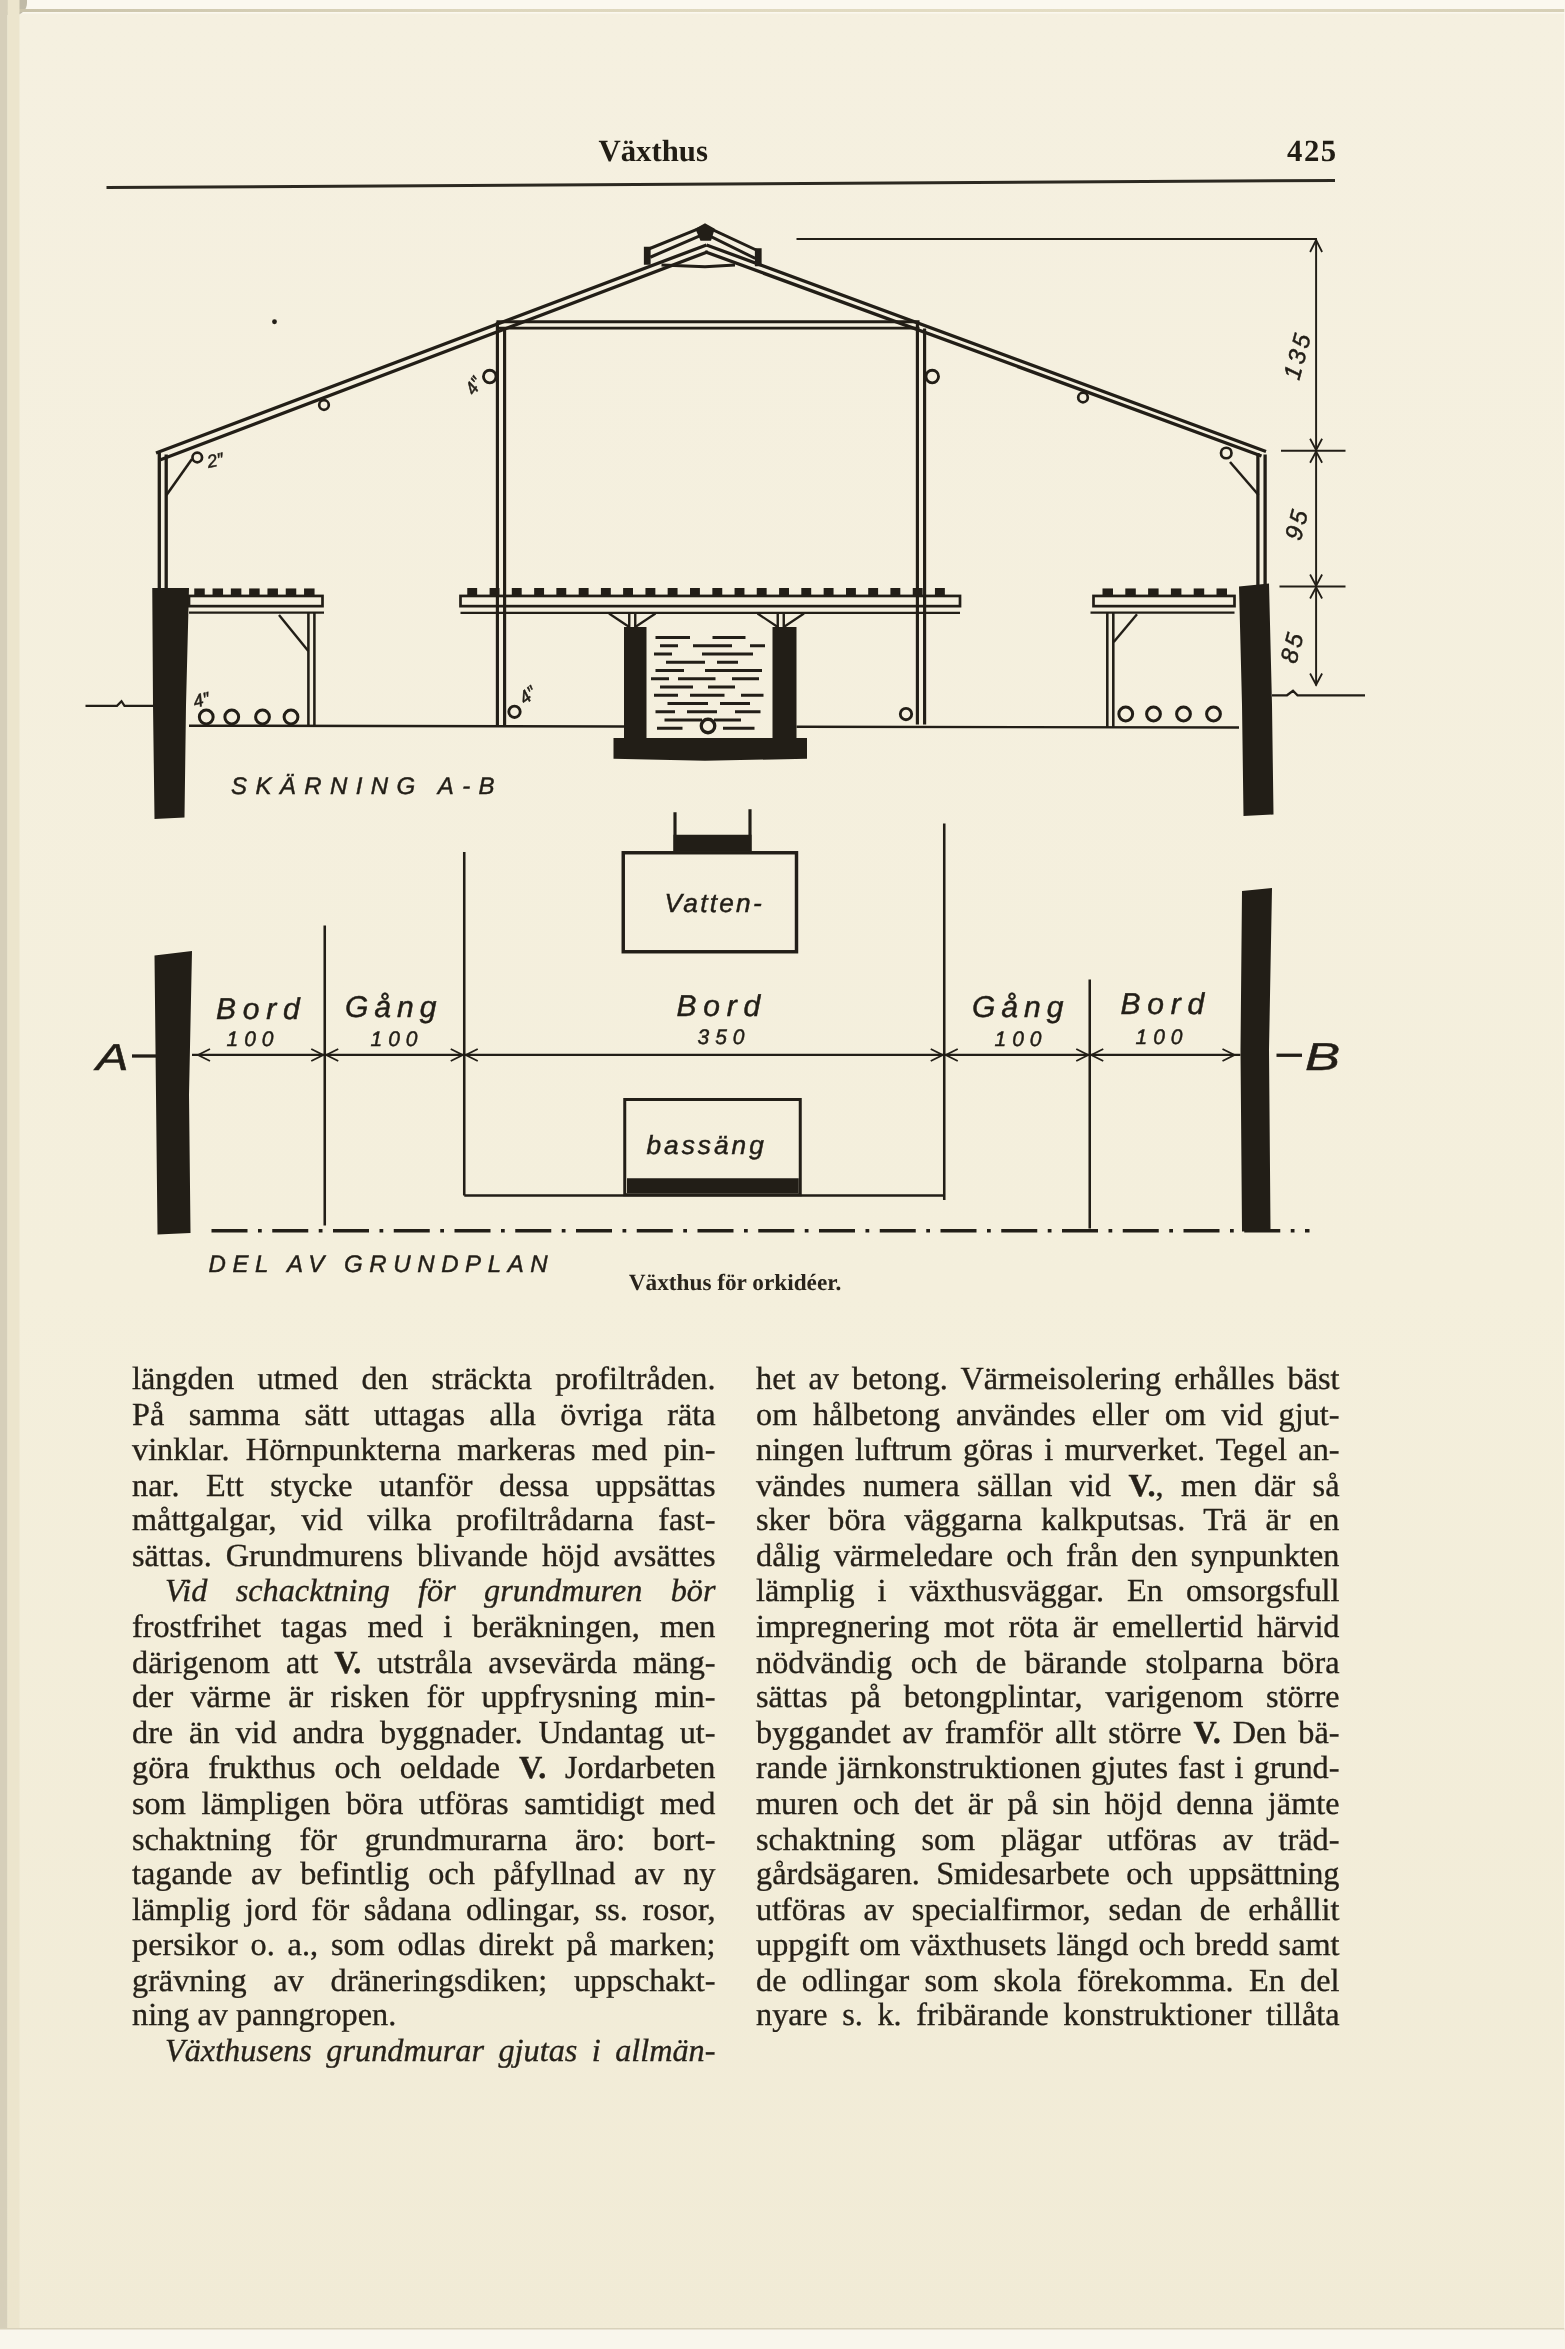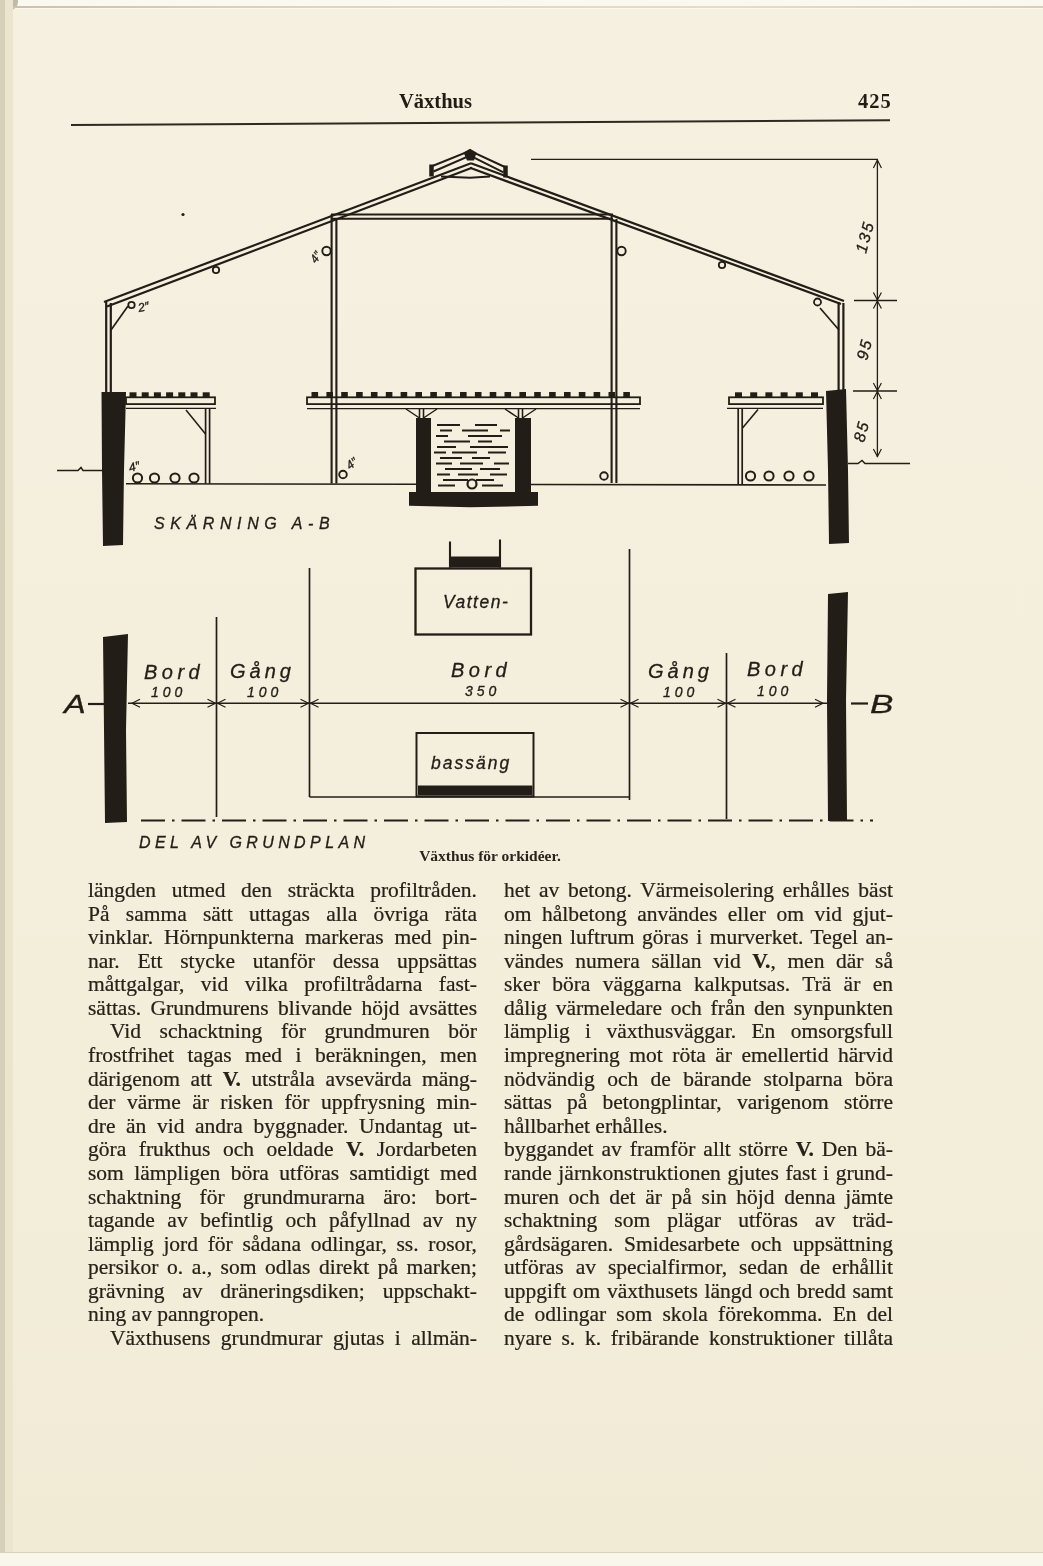--- a/index.html
+++ b/index.html
@@ -1,24 +1,24 @@
 <!DOCTYPE html>
 <html><head>
 <meta charset="utf-8">
 <style>
   html,body{margin:0;padding:0;}
   #page{position:relative;width:1043px;height:1566px;background:linear-gradient(180deg,#f5f0e0 0%,#f4efdc 55%,#f1ebd6 100%);overflow:hidden;
         font-family:"Liberation Serif",serif;}
   .abs{position:absolute;}
-  .col{width:389px;font-size:21.5px;line-height:23.58px;color:#262119;text-align:justify;-webkit-text-stroke:0.22px #262119;}
+  .col{width:389px;font-size:21.5px;line-height:23.58px;color:#262119;text-align:justify;margin-top:29px;-webkit-text-stroke:0.22px #262119;}
   .ln{text-align:justify;height:23.58px;}
   .ln::after{content:"";display:inline-block;width:100%;}
   .pe{text-align:left;}
   .pe::after{content:none;}
-  .in{text-indent:22px;}
+  .in{text-indent:22px;font-style:italic;}
   svg text{font-family:"Liberation Sans",sans-serif;stroke:#221e17;stroke-width:0.32px;}
 </style>
 </head>
 <body>
 <div id="page">
 
   <div class="abs" style="left:0;top:0;width:1043px;height:9px;background:#fbf8ef;"></div>
 
   <div class="abs" style="left:0;top:0;width:18px;height:10px;background:#c0bAA7;border-radius:0 0 8px 2px;"></div>
 
@@ -329,21 +329,20 @@
 <div class="ln">het av betong. Värmeisolering erhålles bäst</div>
 <div class="ln">om hålbetong användes eller om vid gjut-</div>
 <div class="ln">ningen luftrum göras i murverket. Tegel an-</div>
 <div class="ln">vändes numera sällan vid <b>V.</b>, men där så</div>
 <div class="ln">sker böra väggarna kalkputsas. Trä är en</div>
 <div class="ln">dålig värmeledare och från den synpunkten</div>
 <div class="ln">lämplig i växthusväggar. En omsorgsfull</div>
 <div class="ln">impregnering mot röta är emellertid härvid</div>
 <div class="ln">nödvändig och de bärande stolparna böra</div>
 <div class="ln">sättas på betongplintar, varigenom större</div>
-<div class="ln pe">hållbarhet erhålles.</div>
 <div class="ln">byggandet av framför allt större <b>V.</b> Den bä-</div>
 <div class="ln">rande järnkonstruktionen gjutes fast i grund-</div>
 <div class="ln">muren och det är på sin höjd denna jämte</div>
 <div class="ln">schaktning som plägar utföras av träd-</div>
 <div class="ln">gårdsägaren. Smidesarbete och uppsättning</div>
 <div class="ln">utföras av specialfirmor, sedan de erhållit</div>
 <div class="ln">uppgift om växthusets längd och bredd samt</div>
 <div class="ln">de odlingar som skola förekomma. En del</div>
 <div class="ln">nyare s. k. fribärande konstruktioner tillåta</div>
   </div>

